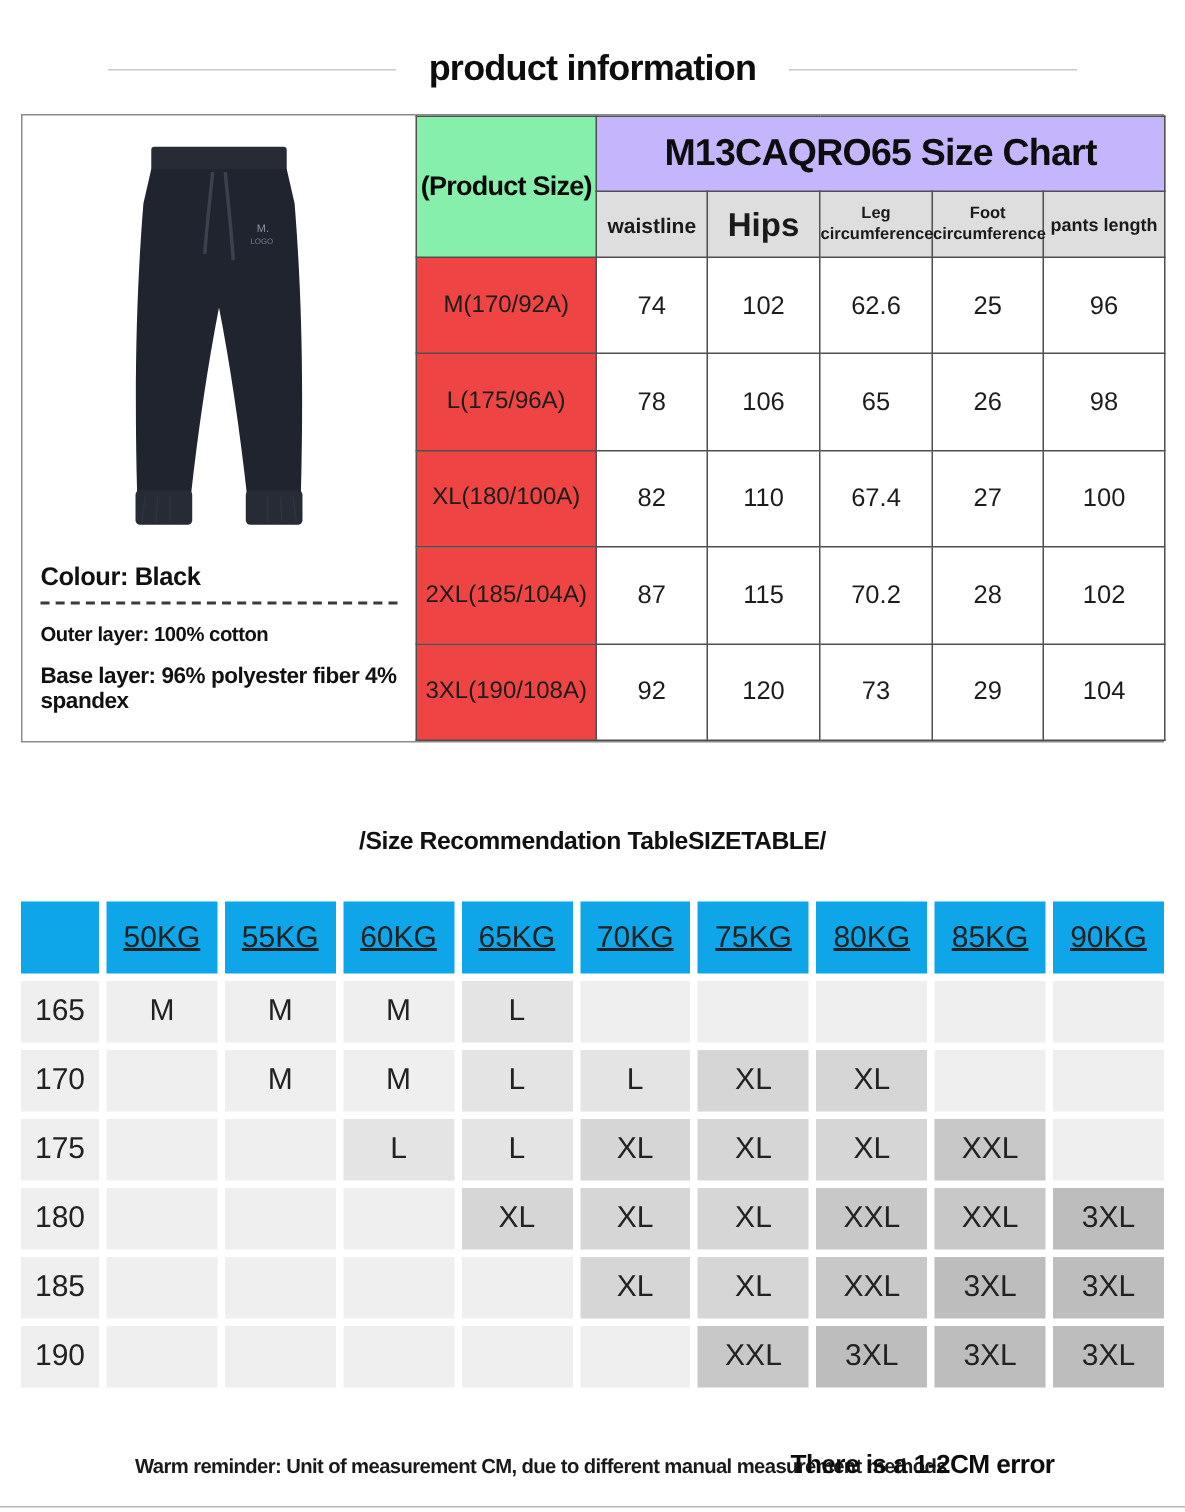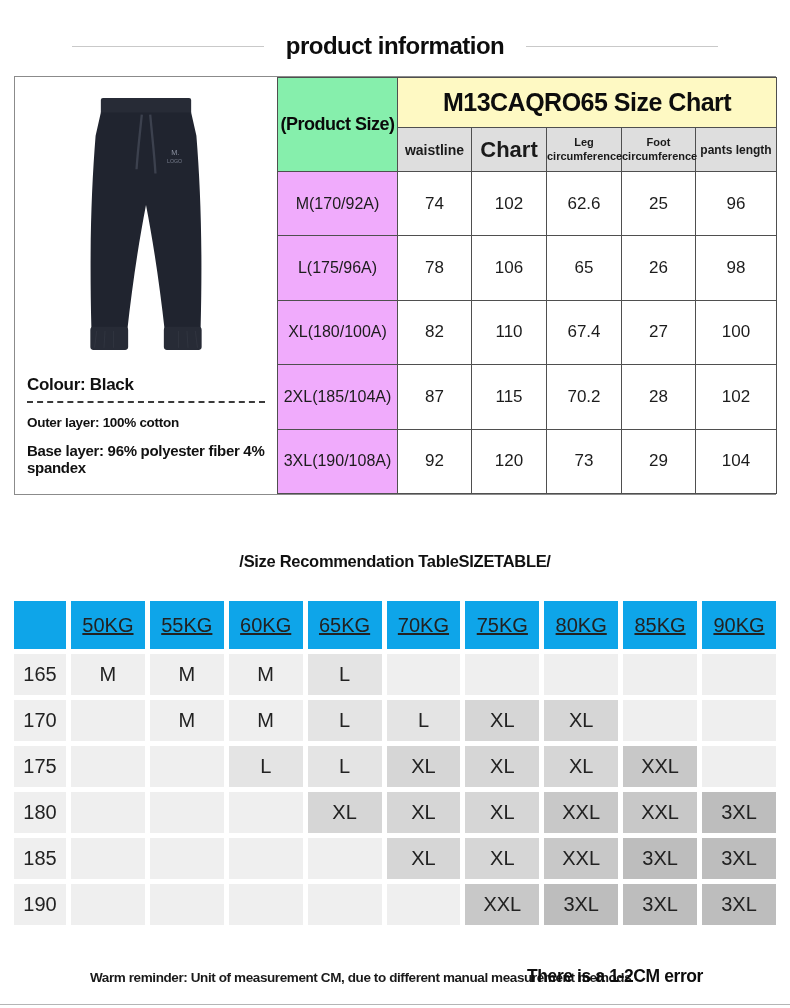--- a/index.html
+++ b/index.html
@@ -19,27 +19,27 @@
   .left-text { padding:0 12px; }
   .colour-line { font-size:17px; font-weight:700; letter-spacing:-0.3px; }
   .dash-sep { margin:6px 0 12px 0; width:238px; border-top:2px dashed #3a3a3a; height:0; }
   .layer-line1 { font-size:13.5px; font-weight:700; letter-spacing:-0.3px; margin-bottom:12px; }
   .layer-line2 { font-size:15px; font-weight:700; letter-spacing:-0.3px; }
 
   
   table.size-chart { width:499px; border-collapse:collapse; table-layout:fixed; }
   table.size-chart th, table.size-chart td { border:1px solid #4f4f4f; text-align:center; vertical-align:middle; }
   .corner { background:#86efac; color:#0a0a0a; font-size:18px; font-weight:700; letter-spacing:-0.5px; width:120px; }
-  .chart-title { background:#fef9c3; height:50px; font-size:25px; font-weight:700; letter-spacing:-0.5px; color:#0d0d0d; }
+  .chart-title { background:#c4b5fd; height:50px; font-size:25px; font-weight:700; letter-spacing:-0.5px; color:#0d0d0d; }
   th.sub { background:#dedede; height:44px; font-weight:700; color:#1a1a1a; }
   th.c-waist { font-size:14px; }
   th.c-hips { font-size:22px; }
   th.c-small { font-size:11px; line-height:1.25; }
   th.c-plen { font-size:12px; }
-  tbody th.rowlabel { background:#f0abfc; font-weight:400; font-size:16px; height:64px; color:#1c1c1c; }
+  tbody th.rowlabel { background:#ef4444; font-weight:400; font-size:16px; height:64px; color:#1c1c1c; }
   table.size-chart tbody td { background:#ffffff; font-size:17px; color:#1c1c1c; }
 
   
   .rec-title { margin-top:57px; text-align:center; font-size:16.5px; font-weight:700; letter-spacing:-0.3px; }
   table.rec { margin:25px 0 0 9px; width:772px; border-collapse:separate; border-spacing:5px; table-layout:fixed; }
   table.rec th, table.rec td { text-align:center; vertical-align:middle; font-weight:400; color:#222; }
   table.rec col.lab { width:52px; }
   table.rec thead th { height:48px; font-size:20px; background:#0ea5e9;text-decoration:underline; }
   table.rec tbody th { height:41px; font-size:20px; background:#efefef; }
   table.rec tbody td { height:41px; font-size:20px; }
@@ -107,21 +107,21 @@
         <col style="width:74px">
         <col style="width:81px">
     </colgroup>
     <thead>
       <tr>
         <th rowspan="2" class="corner">(Product Size)</th>
         <th colspan="5" class="chart-title">M13CAQRO65 Size Chart</th>
       </tr>
       <tr id="size-chart-cols">
           <th class="sub c-waist">waistline</th>
-          <th class="sub c-hips">Chart</th>
+          <th class="sub c-hips">Hips</th>
           <th class="sub c-small">Leg circumference</th>
           <th class="sub c-small">Foot circumference</th>
           <th class="sub c-plen">pants length</th>
         </tr>
     </thead>
     <tbody id="size-chart-body">
         <tr>
           <th class="rowlabel">M(170/92A)</th>
           <td>74</td>
           <td>102</td>

